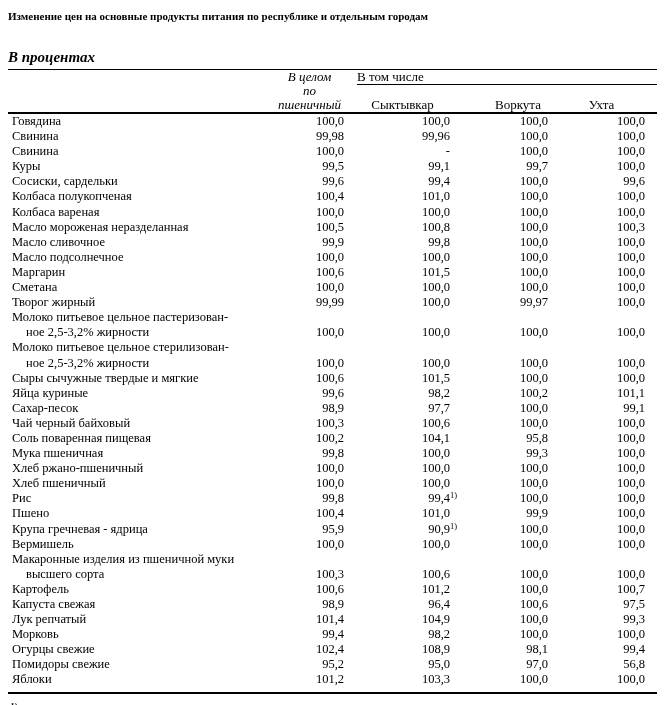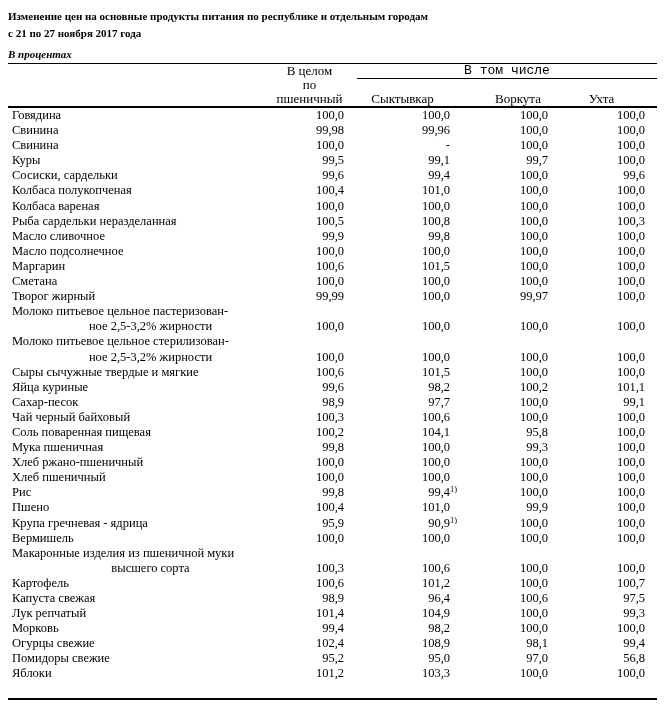--- a/index.html
+++ b/index.html
@@ -7,78 +7,77 @@
     width:671px; height:705px; overflow:hidden;
     font-family:"Liberation Serif", serif; color:#000;
     -webkit-font-smoothing:antialiased;
   }
   .page { padding:8px 8px 0 8px; }
 
   .title {
     font-size:11px; font-weight:bold; line-height:17px;
   }
   .subtitle {
-    font-size:11px; font-style:italic; font-weight:bold;
-    margin-top:6px; margin-bottom:3px;
+    font-size:15px; font-style:italic; font-weight:bold;
+    margin-top:24px; margin-bottom:3px;
   }
 
   table.price-table {
     border-collapse:collapse; table-layout:fixed;
     width:649px; margin-top:3px;
     font-size:12.5px;
   }
   table.price-table th { font-weight:normal; padding:0; }
   table.price-table td { padding:0; }
 
   thead th { font-size:13px; line-height:14px; vertical-align:bottom; }
   thead tr.h-row1 th { border-top:1.5px solid #000; }
   thead th.c-name-h { border-top:1.5px solid #000; }
   thead .hdr-bottom { border-bottom:2px solid #000; }
 
-  th.c-overall { text-align:right; vertical-align:bottom; }
+  th.c-overall { text-align:right; vertical-align:bottom;font-style:italic; }
   th.c-overall .overall-box { display:inline-block; text-align:center; padding-right:1px; }
 
   th.c-group { vertical-align:top; }
   th.c-group .group-rule {
-    margin-left:12px; text-align:center;
-    border-bottom:1px solid #000; padding-bottom:0px;font-family:Liberation Mono, monospace;
+    margin-left:12px; text-align:left;
+    border-bottom:1px solid #000; padding-bottom:0px;
   }
 
   th.c-city { text-align:center; }
   th.c-city.city-1 { padding-left:18px; }
   th.c-city.city-2 { padding-right:12px; }
 
   tbody td { line-height:15.1px; vertical-align:bottom; }
   tbody td.c-name { padding-left:4px; }
-  tbody td.c-name .indent { padding-left:14px;text-align:center; }
+  tbody td.c-name .indent { padding-left:14px; }
   tbody td.num { text-align:right; position:relative; }
   tbody td.num.c0 { padding-right:1px; }
   tbody td.num.c1 { padding-right:10px; }
   tbody td.num.c2 { padding-right:10px; }
   tbody td.num.c3 { padding-right:12px; }
   tbody td.num sup {
     display:inline-block; width:0; overflow:visible;
     font-size:8.5px; line-height:0; vertical-align:4px;
   }
-  tbody tr:last-child td { border-bottom:2px solid #000; padding-bottom:16px; }
+  tbody tr:last-child td { border-bottom:2px solid #000; padding-bottom:4px; }
 
   .footnote {
     margin-top:5px; font-size:12px; font-style:italic; line-height:14px;
     padding-left:2px;
   }
   .footnote sup { font-size:9px; font-weight:bold; }
 </style>
 </head>
 <body>
 
 <div class="page">
 
   <div class="title">
     <div>Изменение цен на основные продукты питания по республике и отдельным городам</div>
-    <div>с 21 по 27 ноября 2017 года</div>
   </div>
 
   <div class="subtitle">В процентах</div>
 
   <table class="price-table">
     <colgroup>
       <col style="width:267px">
       <col style="width:70px">
       <col style="width:115px">
       <col style="width:98px">
@@ -162,21 +161,21 @@
           <td class="c-name">
             <div>Колбаса вареная</div>
           </td>
           <td class="num c0">100,0</td>
           <td class="num c1">100,0</td>
           <td class="num c2">100,0</td>
           <td class="num c3">100,0</td>
         </tr>
         <tr>
           <td class="c-name">
-            <div>Рыба сардельки неразделанная</div>
+            <div>Масло мороженая неразделанная</div>
           </td>
           <td class="num c0">100,5</td>
           <td class="num c1">100,8</td>
           <td class="num c2">100,0</td>
           <td class="num c3">100,3</td>
         </tr>
         <tr>
           <td class="c-name">
             <div>Масло сливочное</div>
           </td>

